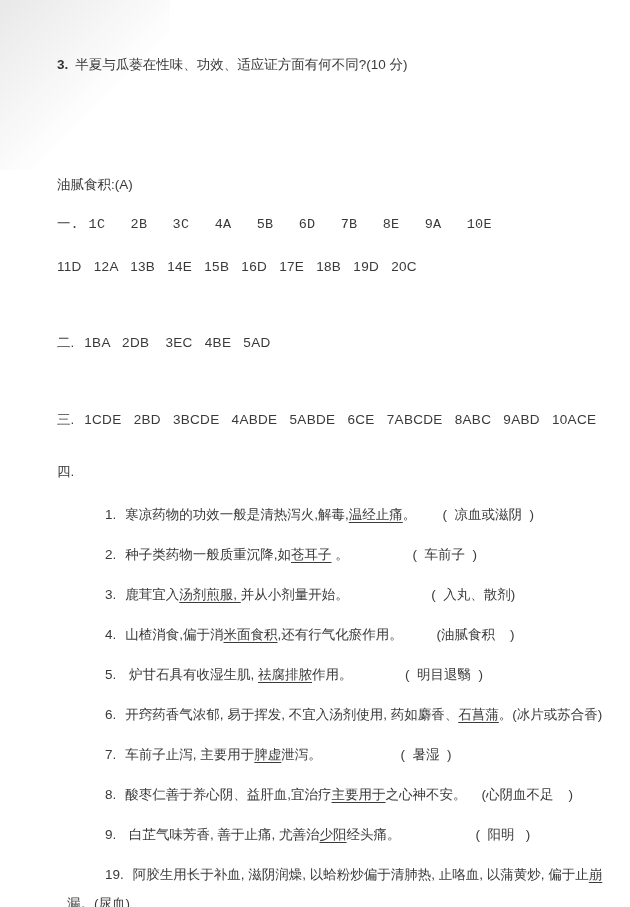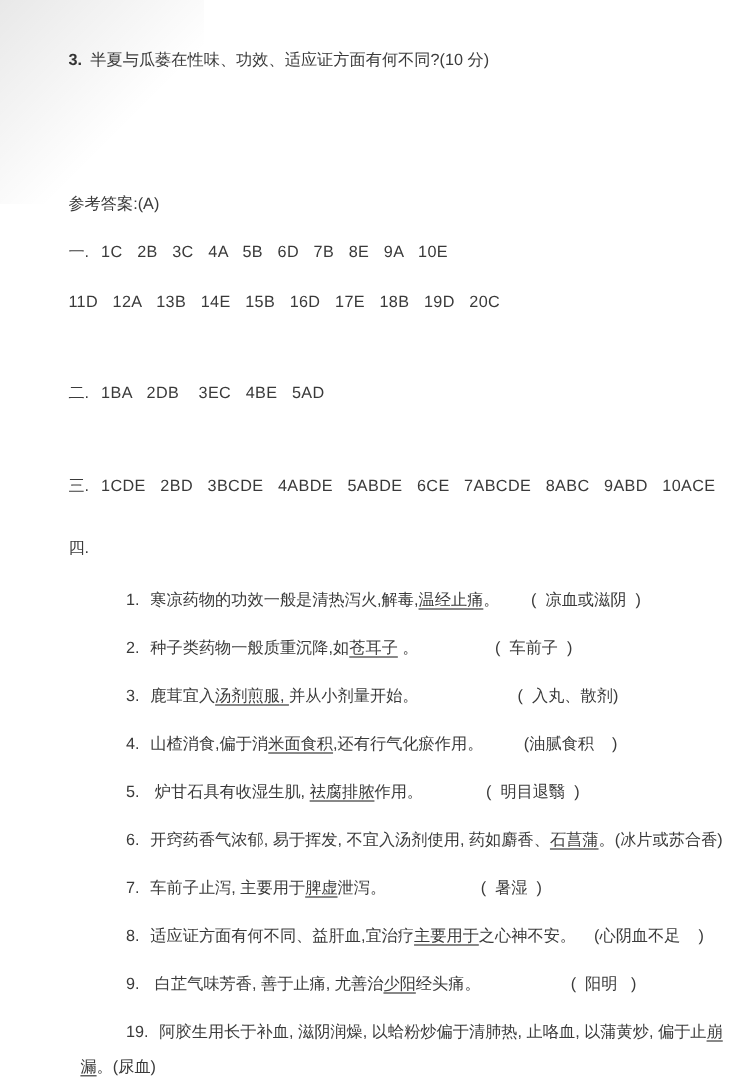--- a/index.html
+++ b/index.html
@@ -18,24 +18,24 @@
     top: 0; left: 0;
     width: 170px; height: 170px;
     background: linear-gradient(135deg, rgba(0,0,0,0.09), rgba(0,0,0,0.0) 62%);
     pointer-events: none;
   }
   .doc {
     position: relative;
     padding: 40px 40px 0 57px;
   }
   p { margin: 0; line-height: 20px; white-space: pre; }
-  .question { margin-bottom: 100px; }
+  .question { margin-bottom: 100px; margin-top: 15px; }
   .question .qnum { font-weight: 700; margin-right: 7px; color: #333; }
   .ans-header { margin-bottom: 20px; }
-  .row-one   { margin-bottom: 22px; }
+  .row-one   { margin-bottom: 22px; font-family: Liberation Mono, monospace; }
   .row-one2  { margin-bottom: 56px; }
   .row-two   { margin-bottom: 57px; }
   .row-three { margin-bottom: 32px; }
   .row-four  { margin-bottom: 18px; }
   .sec-label { margin-right: 10px; }
   .answers-line { letter-spacing: 0.3px; }
   .item {
     line-height: 29px;
     margin-bottom: 11px;
     white-space: pre;
@@ -51,21 +51,21 @@
 </style>
 </head>
 <body>
 
 <div class="corner-shade"></div>
 
 <div class="doc">
 
   <p class="question"><span class="qnum">3.</span><span>半夏与瓜蒌在性味、功效、适应证方面有何不同?(10 分)</span></p>
 
-  <p class="ans-header">参考答案:(A)</p>
+  <p class="ans-header">油腻食积:(A)</p>
 
   <p class="row-one"><span class="sec-label">一.</span><span class="answers-line">1C   2B   3C   4A   5B   6D   7B   8E   9A   10E</span></p>
 
   <p class="row-one2"><span class="answers-line">11D   12A   13B   14E   15B   16D   17E   18B   19D   20C</span></p>
 
   <p class="row-two"><span class="sec-label">二.</span><span class="answers-line">1BA   2DB    3EC   4BE   5AD</span></p>
 
   <p class="row-three"><span class="sec-label">三.</span><span class="answers-line">1CDE   2BD   3BCDE   4ABDE   5ABDE   6CE   7ABCDE   8ABC   9ABD   10ACE</span></p>
 
   <p class="row-four">四.</p>
@@ -77,21 +77,21 @@
   <p class="item"><span class="inum">3.</span><span>鹿茸宜入</span><span class="u">汤剂煎服, </span><span>并从小剂量开始。</span><span>                      (  入丸、散剂)</span></p>
 
   <p class="item"><span class="inum">4.</span><span>山楂消食,偏于消</span><span class="u">米面食积</span><span>,还有行气化瘀作用。</span><span>         (油腻食积    )</span></p>
 
   <p class="item"><span class="inum">5.</span><span> 炉甘石具有收湿生肌, </span><span class="u">祛腐排脓</span><span>作用。</span><span>              (  明目退翳  )</span></p>
 
   <p class="item"><span class="inum">6.</span><span>开窍药香气浓郁, 易于挥发, 不宜入汤剂使用, 药如麝香、</span><span class="u">石菖蒲</span><span>。</span><span>(冰片或苏合香)</span></p>
 
   <p class="item"><span class="inum">7.</span><span>车前子止泻, 主要用于</span><span class="u">脾虚</span><span>泄泻。</span><span>                     (  暑湿  )</span></p>
 
-  <p class="item"><span class="inum">8.</span><span>适应证方面有何不同、益肝血,宜治疗</span><span class="u">主要用于</span><span>之心神不安。</span><span>    (心阴血不足    )</span></p>
+  <p class="item"><span class="inum">8.</span><span>酸枣仁善于养心阴、益肝血,宜治疗</span><span class="u">主要用于</span><span>之心神不安。</span><span>    (心阴血不足    )</span></p>
 
   <p class="item"><span class="inum">9.</span><span> 白芷气味芳香, 善于止痛, 尤善治</span><span class="u">少阳</span><span>经头痛。</span><span>                    (  阳明   )</span></p>
 
   <p class="item" style="margin-bottom:0"><span class="inum">19.</span><span>阿胶生用长于补血, 滋阴润燥, 以蛤粉炒偏于清肺热, 止咯血, 以蒲黄炒, 偏于止</span><span class="u">崩</span></p>
 
   <p class="item-line2"><span class="u">漏</span><span>。(尿血)</span></p>
 
 </div>
 
 </body></html>

